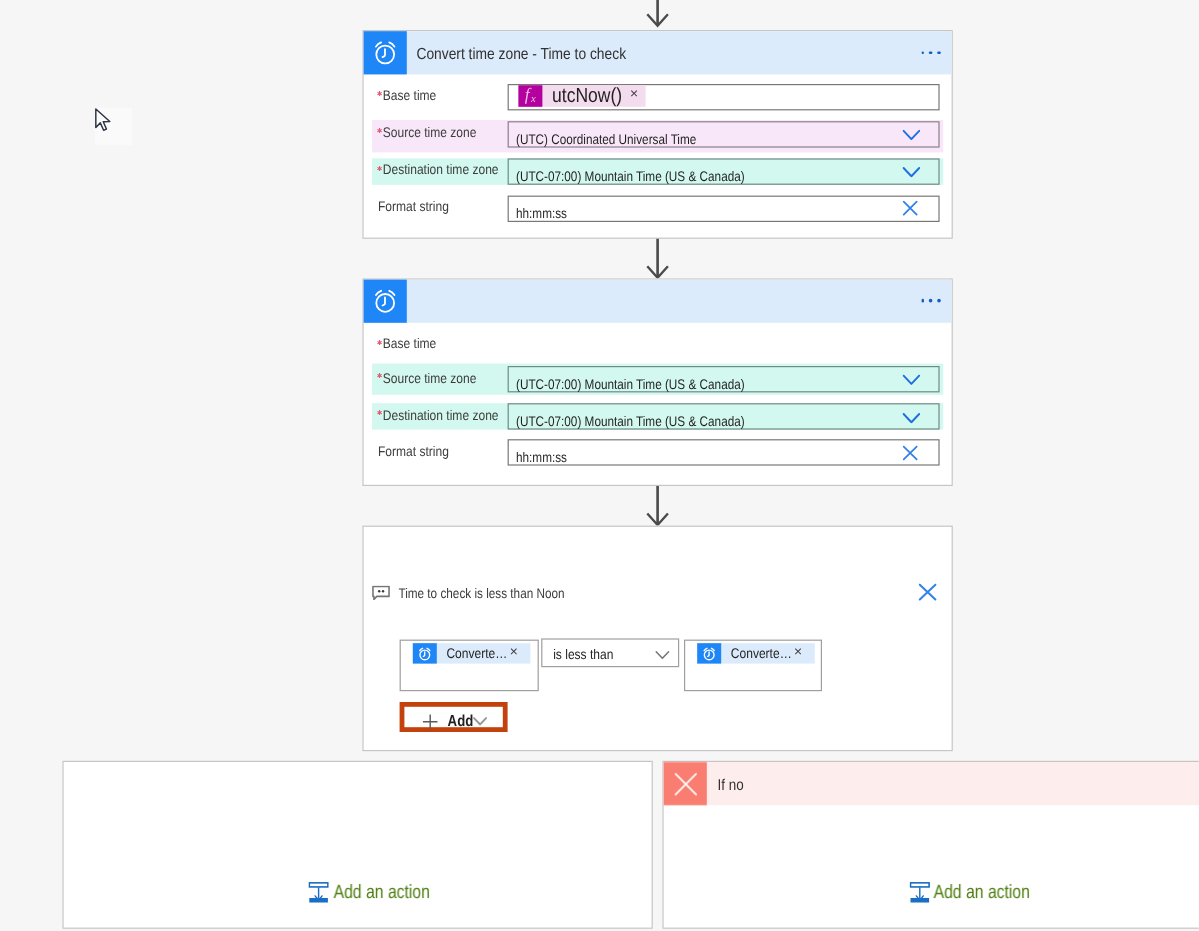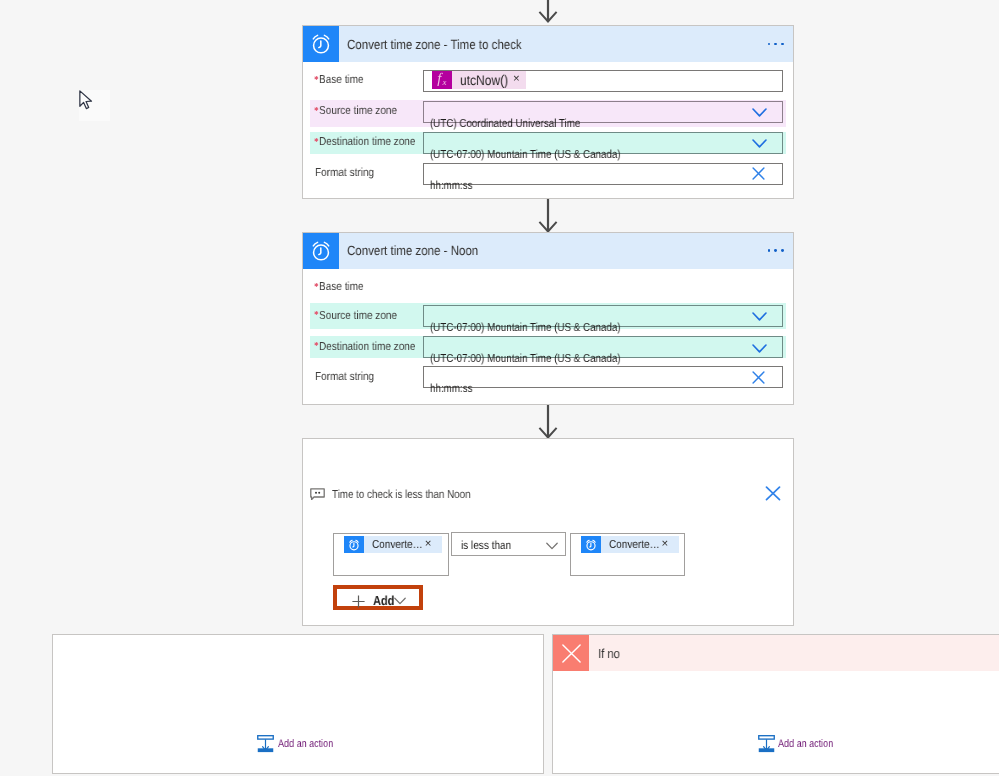--- a/index.html
+++ b/index.html
@@ -33,34 +33,34 @@
   .hl.dst{background:#d2f8ef;}
   .lbl{position:absolute;left:9.3px;font-size:11.6px;color:#3d3c3b;white-space:nowrap;}
   .lbl .t{transform:scaleX(.865);}
   .req{color:#e2566f;font-size:10px;line-height:1;position:relative;top:-2.4px;
        display:inline-block;width:5.5px;text-align:left;margin-left:1.5px;
        transform:scale(0.56);transform-origin:left center;}
   .fld{position:absolute;left:119.5px;right:10.4px;height:22px;
        border:1px solid #7a7876;background:#fff;box-sizing:border-box;}
   .fld.src{background:#f7e7f9;border-color:#8d7f8c;}
   .fld.dst{background:#d2f8ef;border-color:#6f8b86;}
-  .fld .val{position:absolute;left:6.3px;top:15px;height:20px;display:flex;align-items:flex-start;
+  .fld .val{position:absolute;left:6.3px;top:1px;height:20px;display:flex;align-items:flex-end;
             font-size:11.6px;color:#201f1e;}
   .fld .val .t{transform:scaleX(.845);}
   .fld .chev{position:absolute;right:14.2px;top:6.2px;line-height:0;}
   .fld .clearx{position:absolute;right:16.4px;top:3.5px;line-height:0;}
 
   
   .token-fx{position:absolute;left:8.9px;top:0.4px;height:18.3px;background:#f3dcee;
             display:flex;align-items:center;}
   .token-fx .fxbox{width:20.1px;height:18.3px;background:#b4009e;color:#f0bfe4;flex:none;
         position:relative;overflow:hidden;font-family:"Liberation Serif",serif;font-style:italic;}
   .token-fx .fxbox .f{position:absolute;left:4.8px;top:0.6px;font-size:14.5px;}
   .token-fx .fxbox .x{position:absolute;left:10.2px;top:6.2px;font-size:9px;}
-  .token-fx .tx{padding:0 0 0 8.0px;font-size:14px;color:#201f1e;text-align:right;}
+  .token-fx .tx{padding:0 0 0 8.0px;font-size:17px;color:#201f1e;text-align:right;}
   .token-fx .tx .t{transform:scaleX(.86);}
   .token-fx .rm{padding:0 6px 0 -0px;margin-left:-3.5px;font-size:11.5px;color:#3b3a39;line-height:1;}
 
   
   .cond{position:absolute;left:254px;width:492px;background:#fff;
         border:1px solid #c7c5c3;box-sizing:border-box;}
   .cond-hd{position:relative;height:36px;background:#e2e2e2;}
   .cond-hd .ico{position:absolute;left:0;top:0;width:36px;height:36px;background:#4a5362;
                 display:flex;align-items:center;justify-content:center;}
   .cond-hd .ttl{position:absolute;left:43.8px;top:0;height:36px;display:flex;align-items:center;
@@ -96,21 +96,21 @@
                  display:flex;align-items:center;justify-content:center;}
   .branch-hd .bl{position:absolute;left:44.5px;top:0;height:36px;display:flex;align-items:center;
                  font-size:13.1px;color:#323130;}
   .branch-hd .bl .t{transform:scaleX(.855);}
   .branch.yes .branch-hd{background:#eef8f1;}
   .branch.yes .bi{background:#7cd592;}
   .branch.no  .branch-hd{background:#fdeeed;}
   .branch.no  .bi{background:#f97d70;}
   .addaction{position:absolute;top:99.5px;display:flex;align-items:center;}
   .addaction .ai{line-height:0;}
-  .addaction .al{margin-left:3.8px;font-size:11px;color:#701a75;}
+  .addaction .al{margin-left:3.8px;font-size:16px;color:#4d7c0f;}
   .addaction .al .t{transform:scaleX(.82);}
 
   
   .cursor{position:absolute;left:31.2px;top:90.2px;line-height:0;}
   .hoverbox{position:absolute;left:31px;top:90px;width:31px;height:31px;background:#fafafa;}
 </style>
 </head>
 <body>
 
 <div class="canvas">
@@ -191,23 +191,20 @@
     </div>
 <div class="card" style="top:231.5px;height:173.5px;">
       <div class="card-hd">
         <div class="ico">
           <svg width="22" height="22" viewBox="0 0 24 24" fill="none" stroke="#fff" stroke-width="1.65" stroke-linecap="round">
             <circle cx="12" cy="13.55" r="8.1"></circle>
             <path d="M11.8 8.6 V 14.0 Q11.8 14.9 11.0 15.25 L9.6 15.9" stroke-linejoin="round"></path>
             <path d="M3.6 6.4 A 9.2 9.2 0 0 1 8.3 2.55"></path>
             <path d="M20.4 6.4 A 9.2 9.2 0 0 0 15.7 2.55"></path>
           </svg>
-        </div>
-        <div class="ttl">
-          <span class="t">Convert time zone - Noon</span>
         </div>
         <div class="dots">
           <i></i>
           <i></i>
           <i></i>
         </div>
       </div>
       <div class="card-body" style="height:136.5px;">
         <div class="lbl" style="top:11.7px;"><span class="req">✱</span><span class="t">Base time</span></div>
         <div class="hl dst" style="top:34.9px;height:25.7px;"></div>

